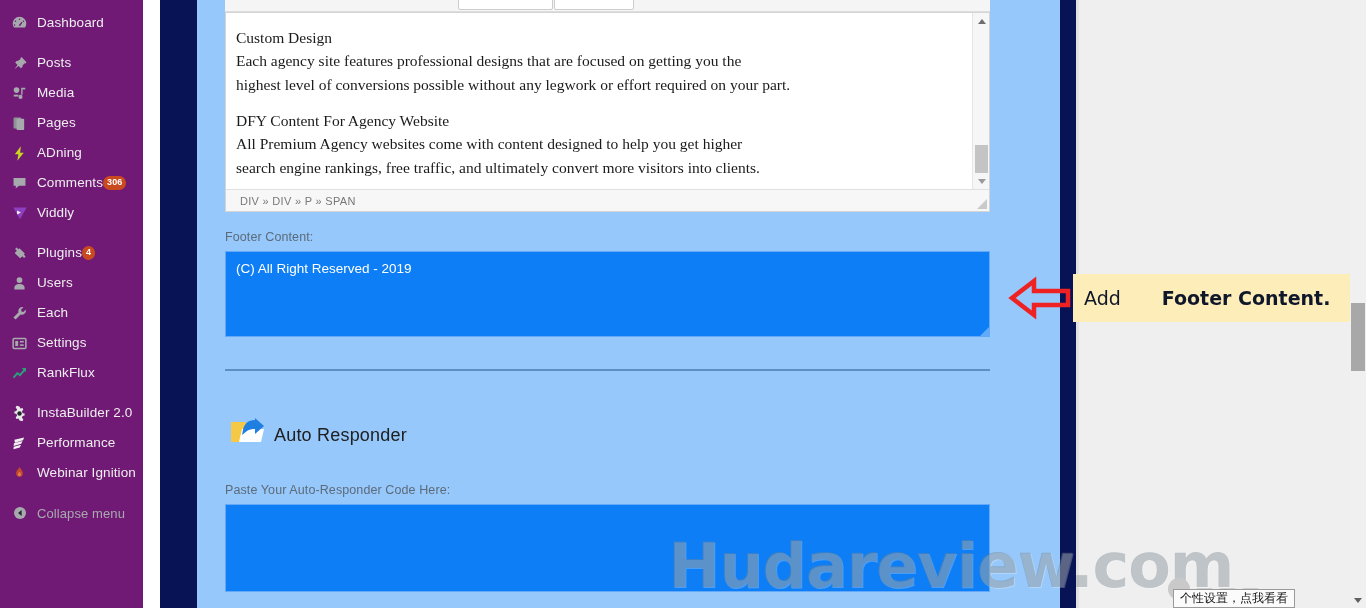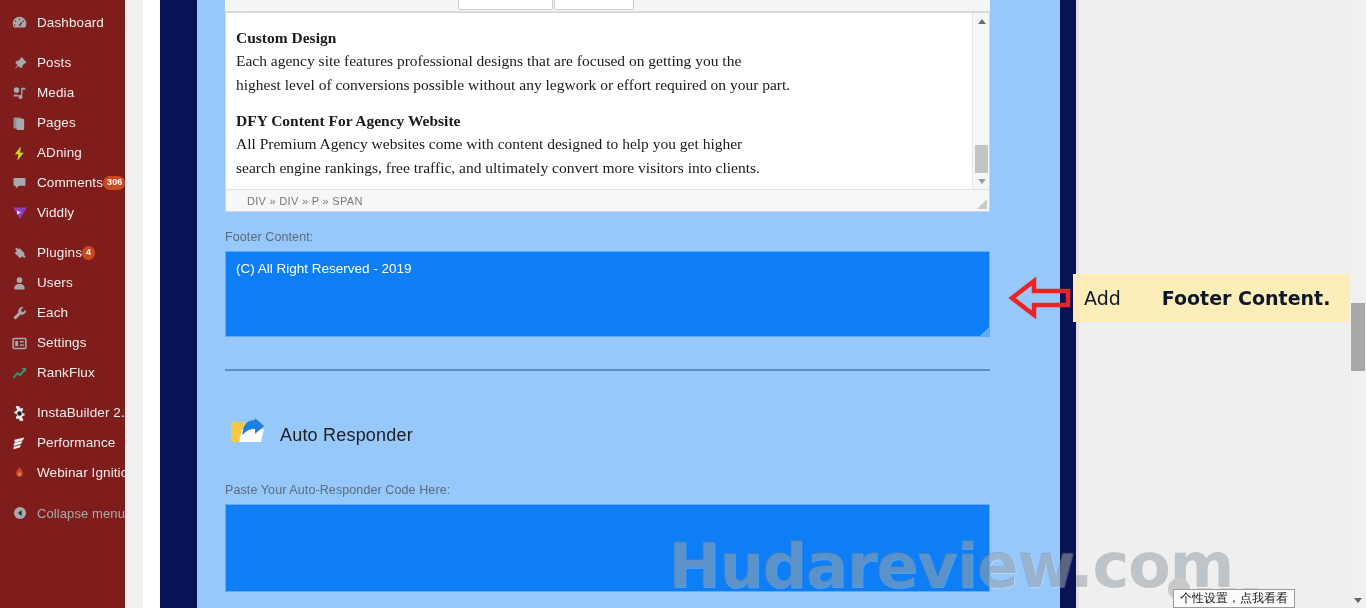--- a/index.html
+++ b/index.html
@@ -7,22 +7,22 @@
     width: 1366px; height: 608px;
     overflow: hidden;
     font-family: "Liberation Sans", sans-serif;
     background: #f0f0f0;
   }
   #root { position: relative; width: 1366px; height: 608px; }
 
   
   #sidebar {
     position: absolute; left: 0; top: 0;
-    width: 125px; height: 608px;
-    background: #7f1d1d;
+    width: 143px; height: 608px;
+    background: #701a75;
   }
   .menu-item {
     position: relative;
     display: flex; align-items: center;
     height: 30px;
     padding-left: 9px;
     color: #eeeeee;
     font-size: 13.5px;
     letter-spacing: .1px;
     white-space: nowrap;
@@ -79,29 +79,29 @@
     position:absolute; left:225px; top:12px; width:765px; height:200px;
     background:#ffffff; border:1px solid #d5d5d5;
   }
   #editor-body {
     position:absolute; left:0; top:0; right:18px; bottom:22px;
     padding:16px 14px 0 10px;
     font-family:"Liberation Serif", serif;
     color:#1a1a1a;
     overflow:hidden;
   }
-  #editor-body h4 { font-size:15.5px; font-weight:bold; margin:0 0 2px 0; }
+  #editor-body h4 { font-size:15.5px; font-weight:normal; margin:0 0 2px 0; }
   #editor-body p  { font-size:15.5px; line-height:24px; margin:0 0 15px 0; }
   #editor-path {
     position:absolute; left:0; right:0; bottom:0; height:22px;
     border-top:1px solid #e0e0e0;
     background:#f7f7f7;
     font-size:11px; color:#787878;
     display:flex; align-items:center;
-    padding-left:21px; letter-spacing:.3px;
+    padding-left:14px; letter-spacing:.3px;
   }
   #editor-resize {
     position:absolute; right:1px; bottom:1px; width:13px; height:13px;
     overflow:hidden;
   }
   #editor-resize i {
     position:absolute; right:1px; bottom:1px;
     width:0;height:0;
     border-left:10px solid transparent;
     border-bottom:10px solid #c9c9c9;
@@ -138,21 +138,21 @@
     width:0;height:0;border-left:9px solid transparent;border-bottom:9px solid rgba(255,255,255,.35);
   }
   #divider {
     position:absolute; left:225px; top:369px; width:765px; height:0;
     border-top:2px solid #5f8fc0;
   }
 
   
   #ar-head {
     position:absolute; left:228px; top:416px;
-    display:flex; align-items:center; gap:10px;
+    display:flex; align-items:center; gap:4px;
   }
   #ar-head .ar-title {
     font-size:18px; color:#202020;
     letter-spacing:.2px;
   }
 
   
   #watermark {
     position:absolute; left:668px; top:529px;
     font-size:62px; font-weight:bold;

